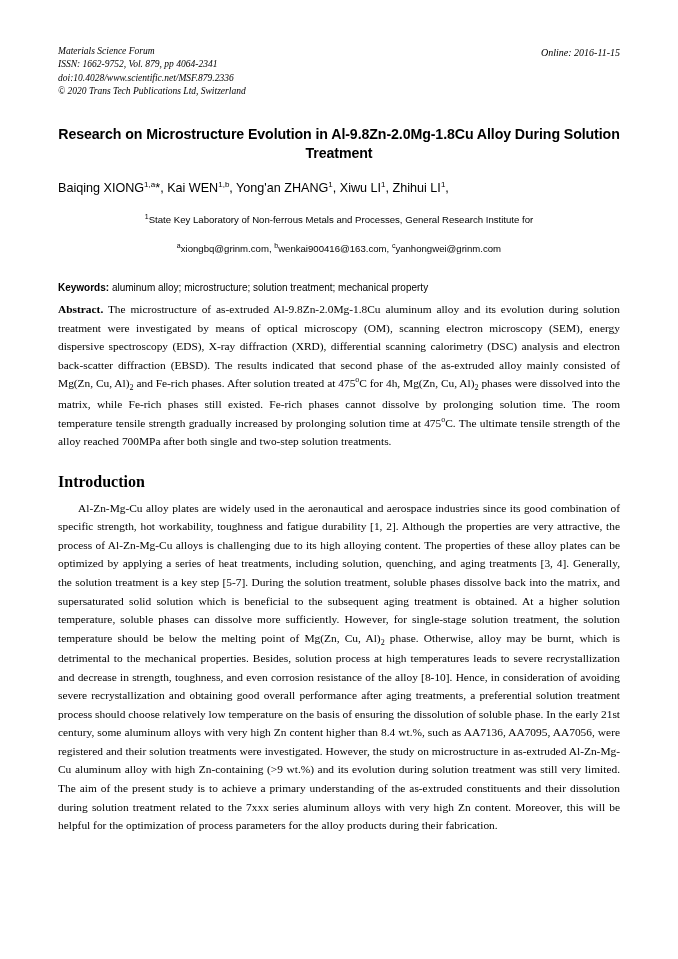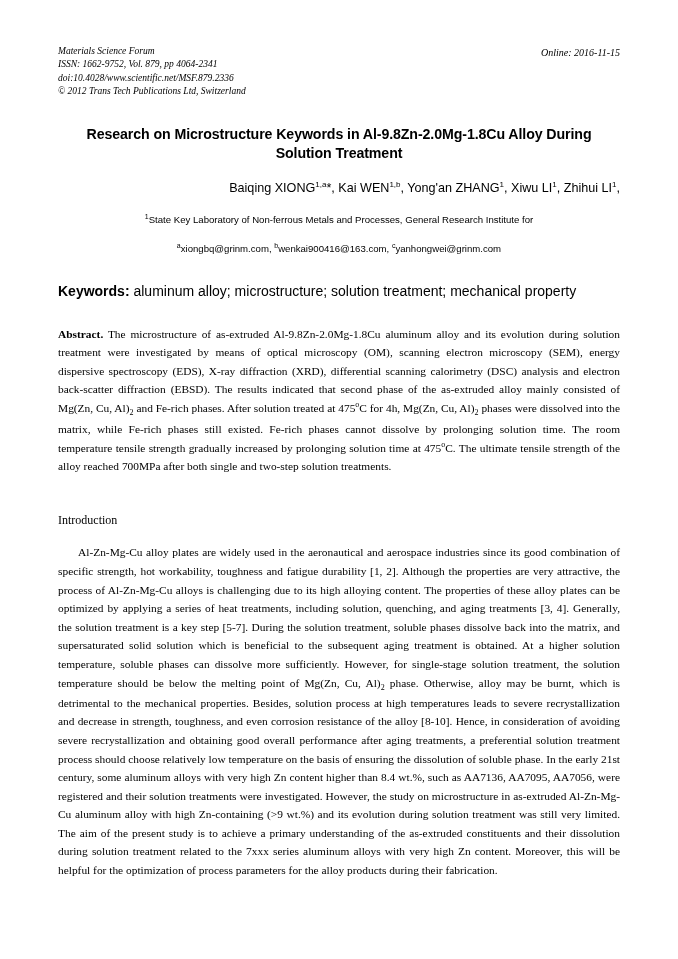--- a/index.html
+++ b/index.html
@@ -46,21 +46,21 @@
     font-family: "Liberation Sans", sans-serif;
     font-weight: bold;
     font-size: 14.2px;
     line-height: 1.32;
     margin-top: 26px;
     letter-spacing: -0.1px;
   }
 
   
   .authors {
-    text-align: right;
+    text-align: left;
     font-family: "Liberation Sans", sans-serif;
     font-size: 12.6px;
     line-height: 1.5;
     margin-top: 17px;
   }
   .authors sup { font-size: 8px; vertical-align: super; }
 
   
   .affil {
     text-align: center;
@@ -76,69 +76,69 @@
     font-family: "Liberation Sans", sans-serif;
     font-size: 9.6px;
     line-height: 1.5;
     margin-top: 13px;
   }
   .emails sup { font-size: 7px; vertical-align: super; }
 
   
   .keywords {
     font-family: "Liberation Sans", sans-serif;
-    font-size: 14px;
+    font-size: 10px;
     margin-top: 24px;
     line-height: 1.45;
   }
   .keywords b { font-weight: bold; }
 
   
   .abstract {
-    margin-top: 24px;
+    margin-top: 5px;
     font-size: 11.4px;
     line-height: 1.62;
     text-align: justify;
   }
   .abstract b { font-weight: bold; }
   .abstract sub { font-size: 8px; vertical-align: sub; }
   .abstract sup { font-size: 8px; vertical-align: super; }
 
   
   .section-head {
     font-family: "Liberation Serif", serif;
-    font-weight: normal;
-    font-size: 12px;
-    margin-top: 38px;
+    font-weight: bold;
+    font-size: 16px;
+    margin-top: 22px;
   }
   .body-text {
-    margin-top: 15px;
+    margin-top: 8px;
     font-size: 11.4px;
     line-height: 1.63;
     text-align: justify;
     text-indent: 20px;
   }
   .body-text sub { font-size: 8px; vertical-align: sub; }
 </style>
 </head>
 <body>
 
 <div class="page">
 
   <div class="header">
     <div class="header-left">
       <div>Materials Science Forum</div>
       <div>ISSN: 1662-9752, Vol. 879, pp 4064-2341</div>
       <div>doi:10.4028/www.scientific.net/MSF.879.2336</div>
-      <div>© 2012 Trans Tech Publications Ltd, Switzerland</div>
+      <div>© 2020 Trans Tech Publications Ltd, Switzerland</div>
     </div>
     <div class="header-right">Online: 2016-11-15</div>
   </div>
 
-  <div class="title">Research on Microstructure Keywords in Al-9.8Zn-2.0Mg-1.8Cu Alloy During Solution Treatment</div>
+  <div class="title">Research on Microstructure Evolution in Al-9.8Zn-2.0Mg-1.8Cu Alloy During Solution Treatment</div>
 
   <div class="authors">
     <div>
       Baiqing XIONG<sup>1,a</sup>*, Kai WEN<sup>1,b</sup>, Yong'an ZHANG<sup>1</sup>, Xiwu LI<sup>1</sup>, Zhihui LI<sup>1</sup>,
     </div>
   </div>
 
   <div class="affil">
     <div><sup>1</sup>State Key Laboratory of Non-ferrous Metals and Processes, General Research Institute for</div>
   </div>

